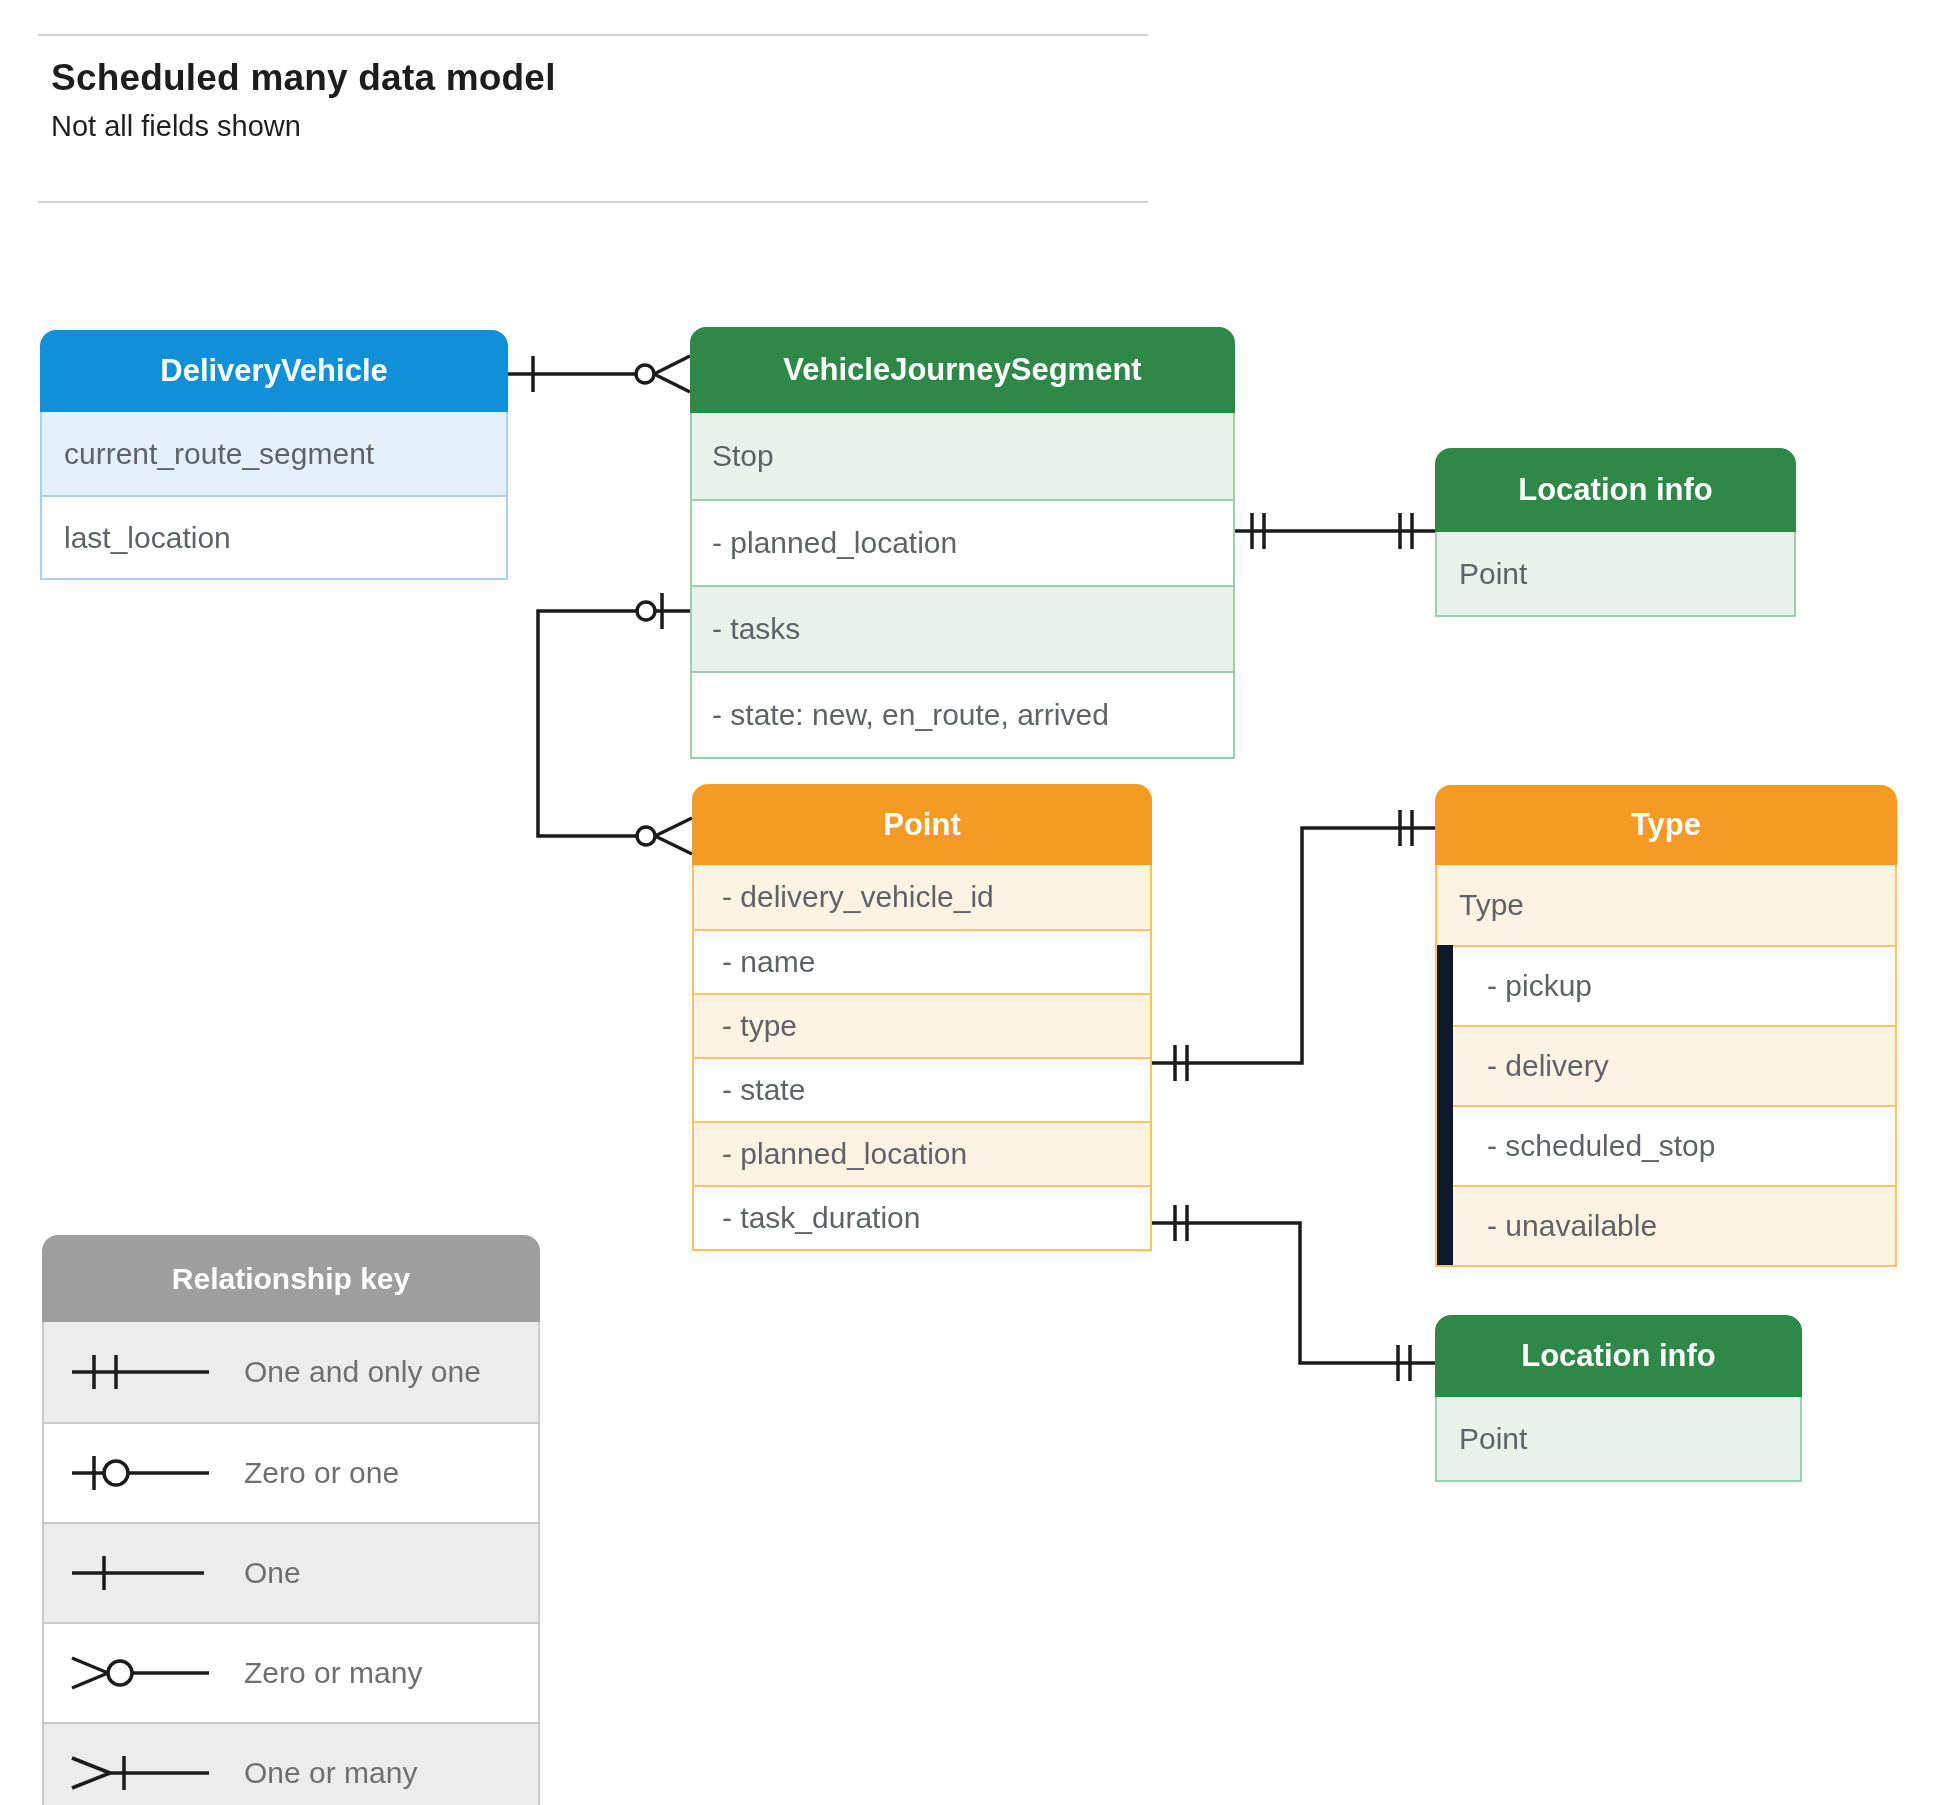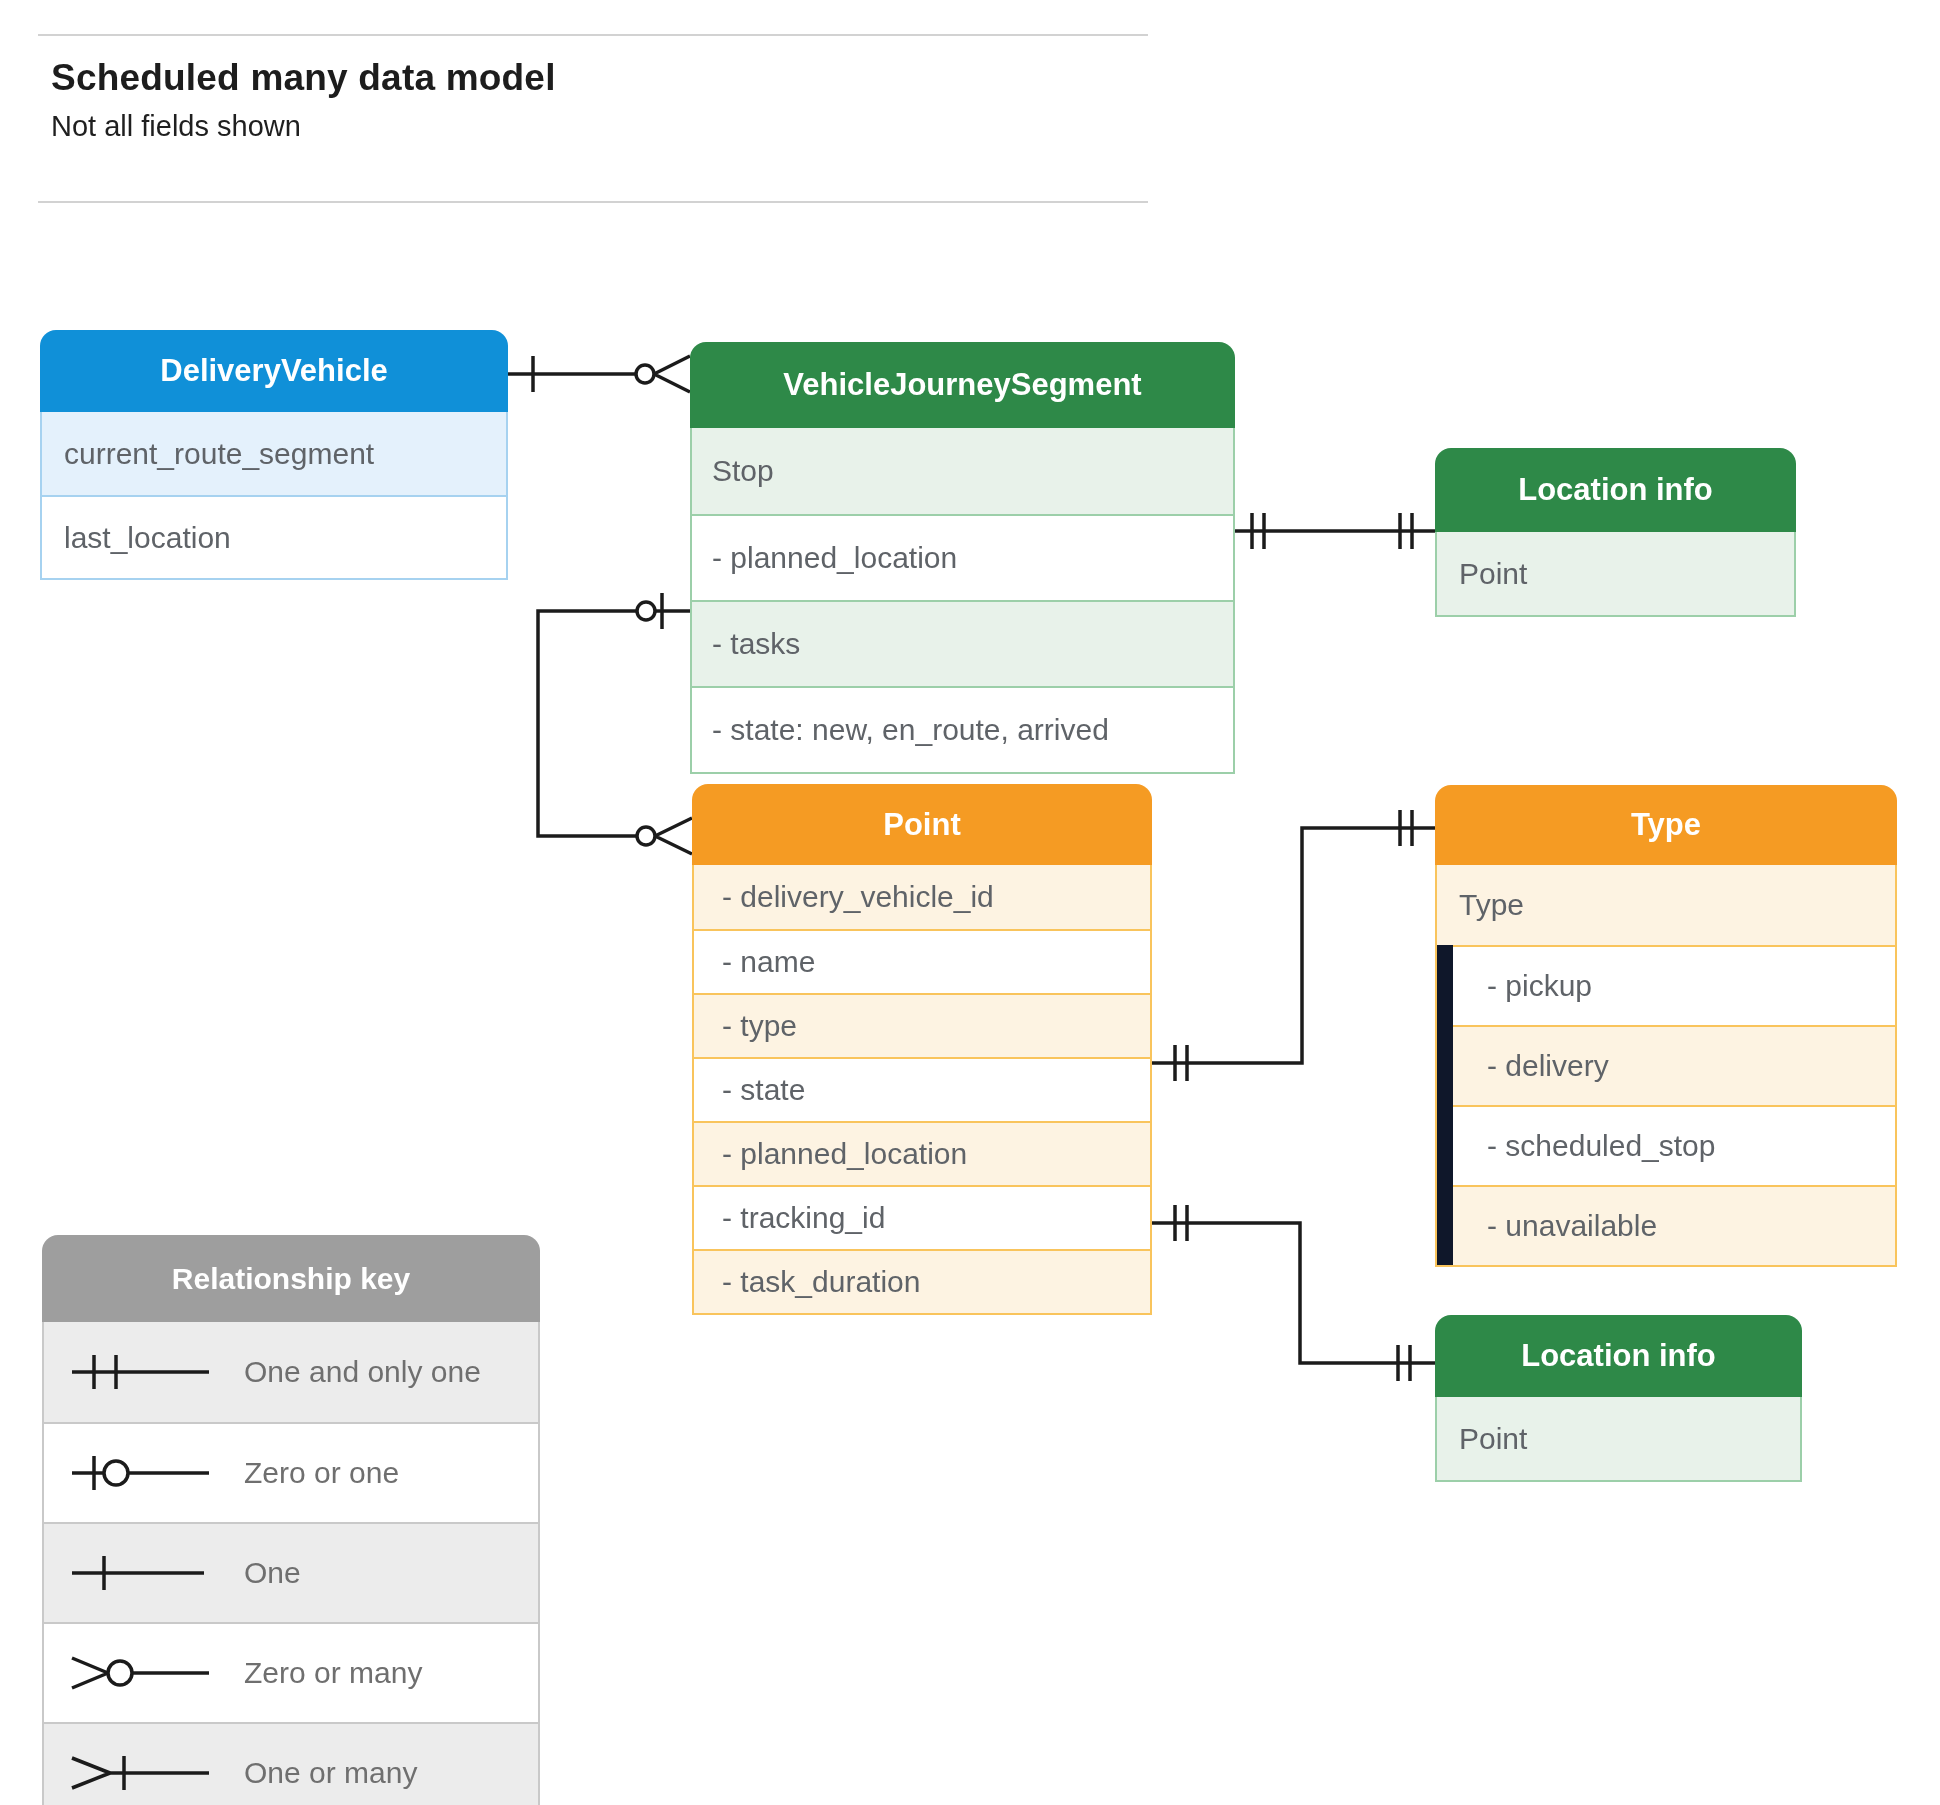--- a/index.html
+++ b/index.html
@@ -27,21 +27,21 @@
   .entity-body .entity-row:nth-child(odd){background:var(--tint);}
   .entity-row.pad-lg{padding-left:34px;margin-left:16px;}
 
   .theme-blue  {--head:#1090d8;--tint:#e4f1fc;--border:#a6d2f0;}
   .theme-green {--head:#2e8948;--tint:#e8f2ea;--border:#9ccfa9;}
   .theme-orange{--head:#f59b23;--tint:#fdf3e2;--border:#f9c45c;}
   .theme-gray  {--head:#9e9e9e;--tint:#ececec;--border:#c9c9c9;}
 
   #dv  {left:40px;top:330px;width:468px;}
   #dv  .entity-header{height:82px;} #dv .entity-row{height:83px;}
-  #vjs {left:690px;top:342px;width:545px;}
+  #vjs {left:690px;top:327px;width:545px;}
   #vjs .entity-header{height:86px;} #vjs .entity-row{height:86px;padding-left:20px;}
   #loc1{left:1435px;top:448px;width:361px;}
   #loc1 .entity-header{height:84px;} #loc1 .entity-row{height:83px;}
   #task{left:692px;top:784px;width:460px;}
   #task .entity-header{height:81px;} #task .entity-row{height:64px;padding-left:28px;}
   #typ {left:1435px;top:785px;width:462px;}
   #typ .entity-header{height:80px;} #typ .entity-row{height:80px;}
   #loc2{left:1435px;top:1315px;width:367px;}
   #loc2 .entity-header{height:82px;} #loc2 .entity-row{height:83px;}
 
@@ -122,21 +122,20 @@
   </div>
 
   <div class="entity theme-orange" id="task">
     <div class="entity-header">Point</div>
     <div class="entity-body">
       <div class="entity-row">- delivery_vehicle_id</div>
       <div class="entity-row">- name</div>
       <div class="entity-row">- type</div>
       <div class="entity-row">- state</div>
       <div class="entity-row">- planned_location</div>
-      <div class="entity-row">- tracking_id</div>
       <div class="entity-row">- task_duration</div>
     </div>
   </div>
 
   <div class="entity theme-orange" id="typ">
     <div class="entity-header">Type</div>
     <div class="entity-body">
       <div class="entity-row">Type</div>
       <div class="entity-row pad-lg">- pickup</div>
       <div class="entity-row pad-lg">- delivery</div>

